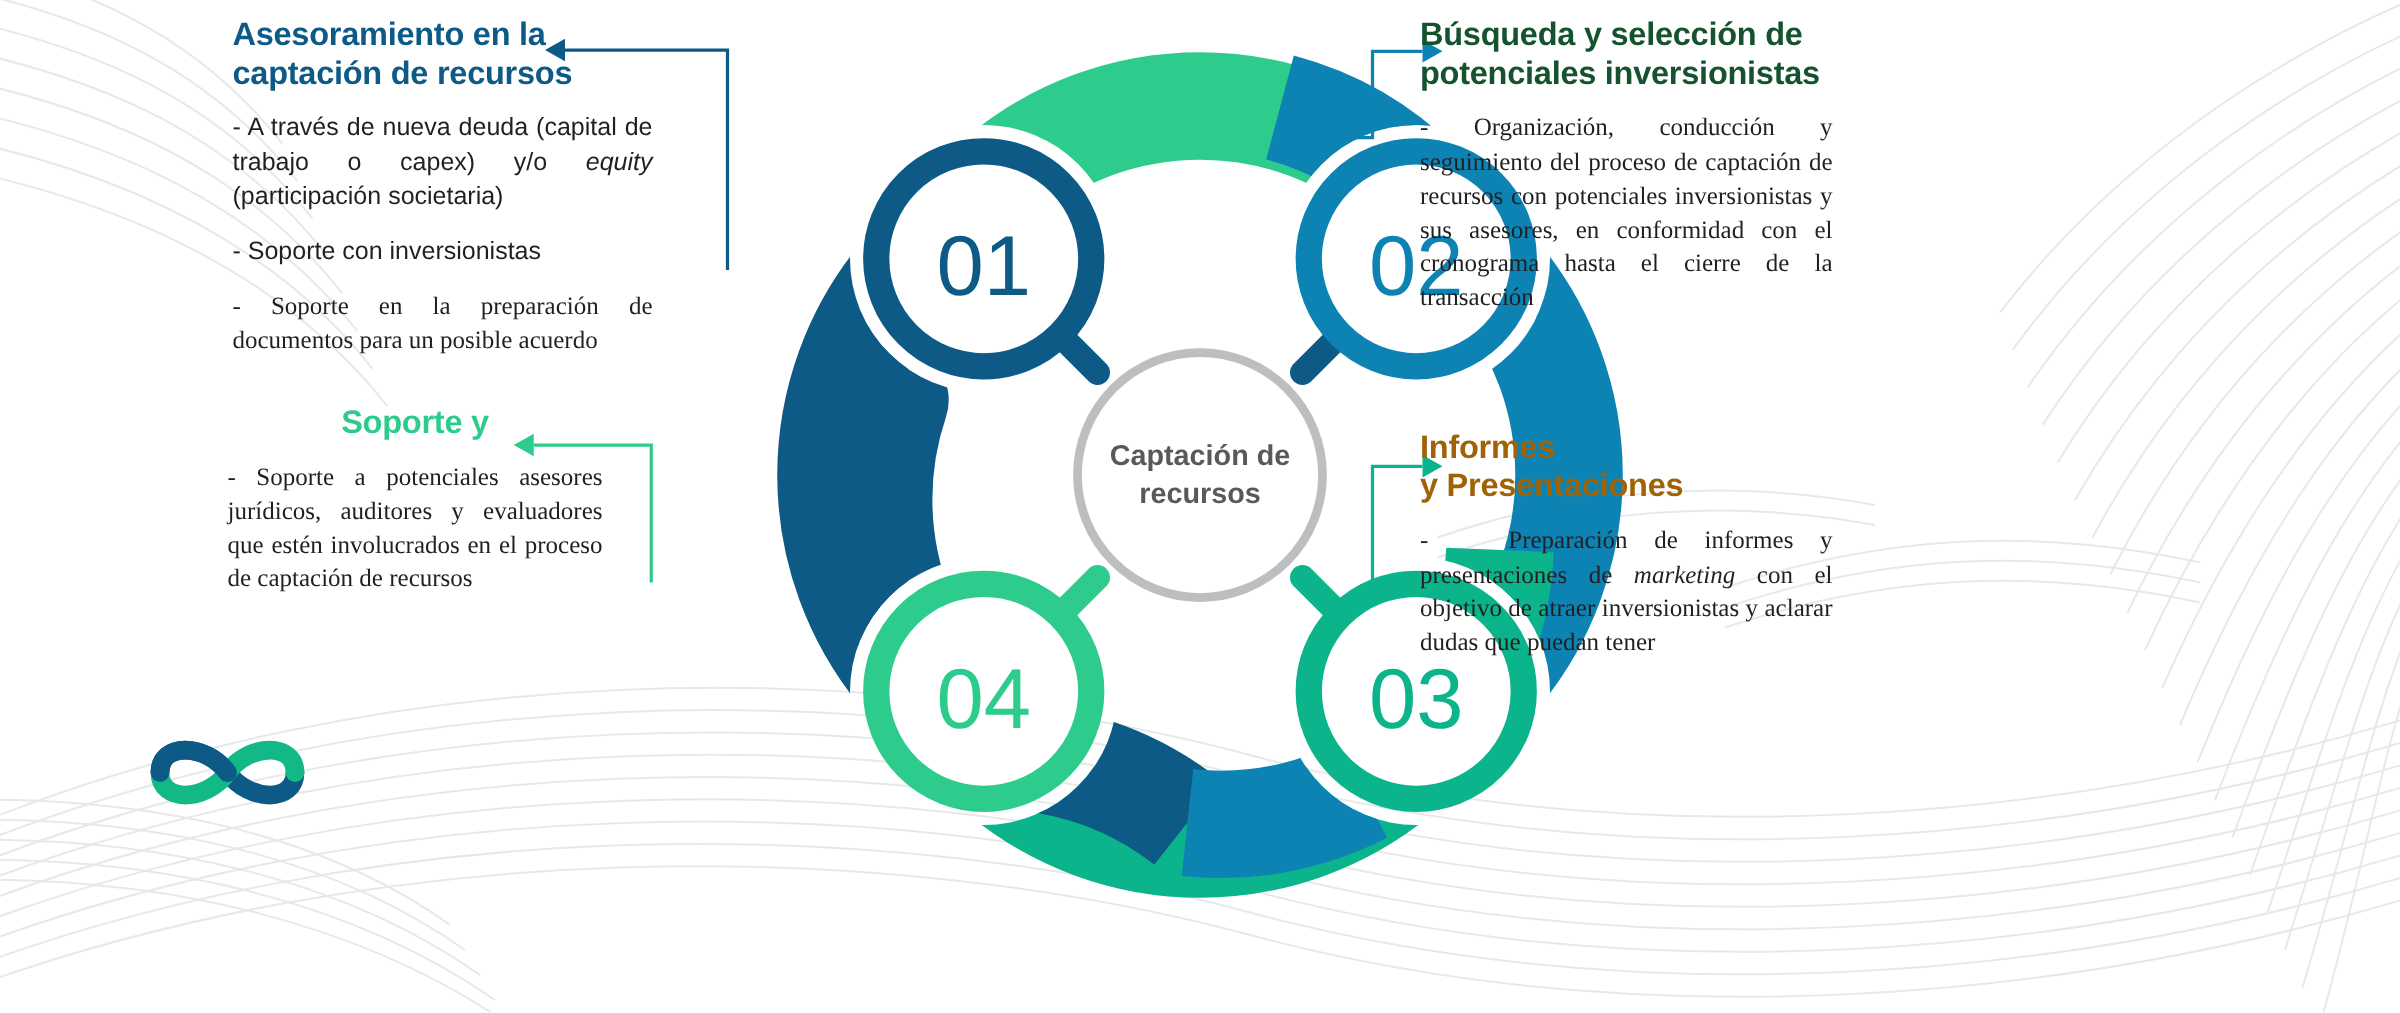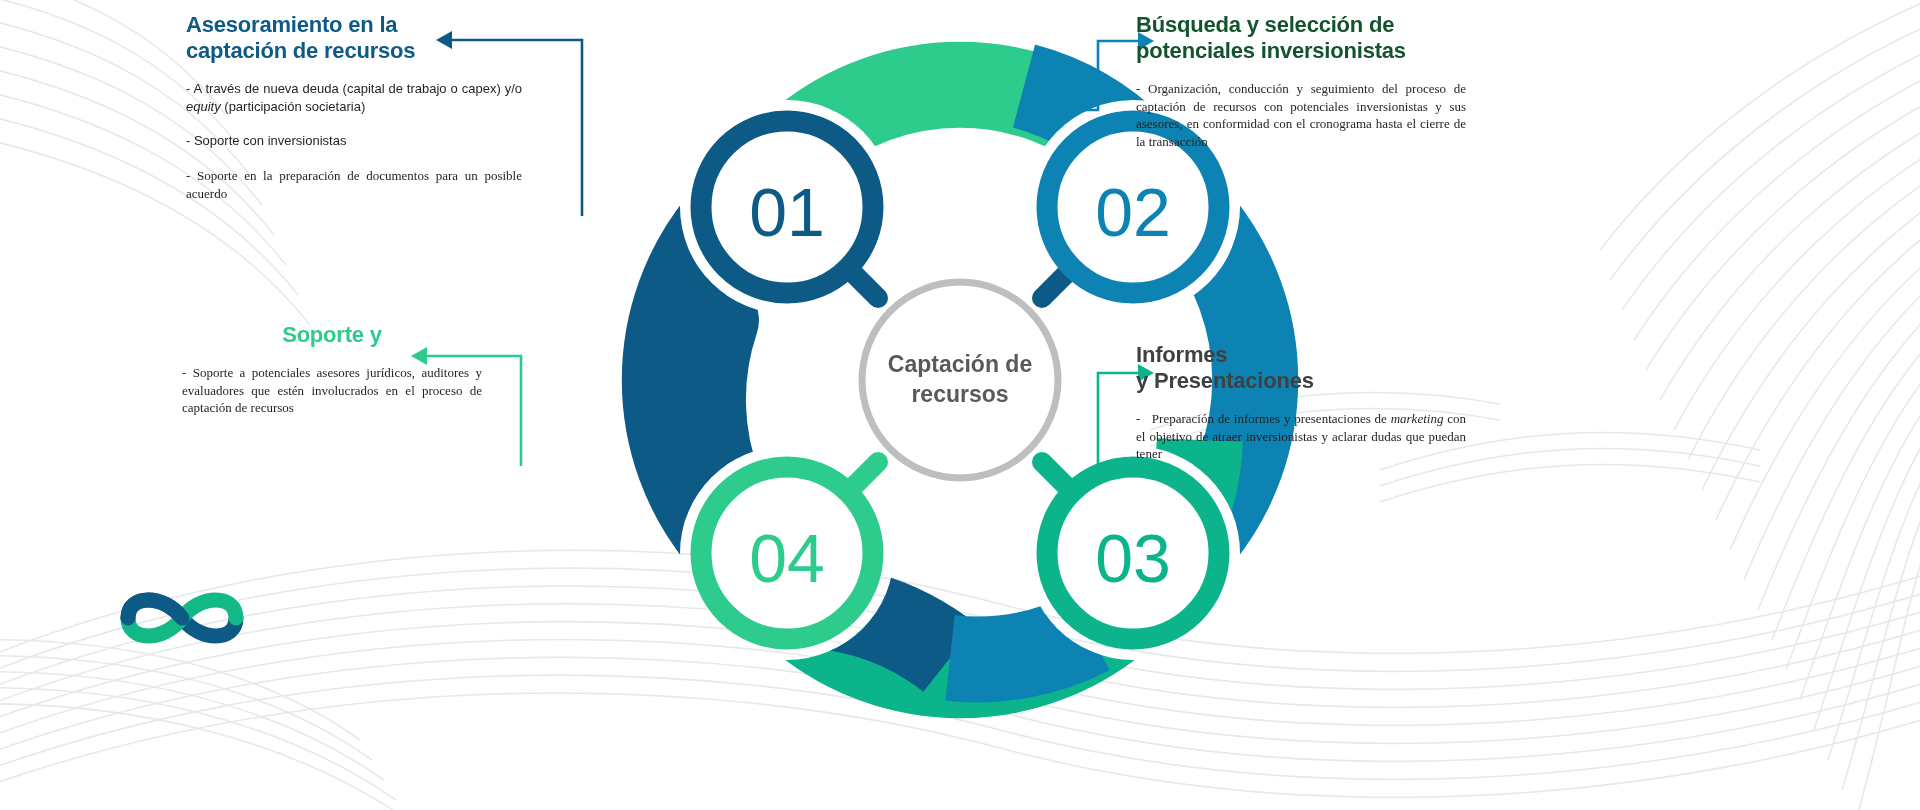--- a/index.html
+++ b/index.html
@@ -40,30 +40,30 @@
   }
 
   
   .text-block {
     position: absolute;
     z-index: 3;
   }
 
   .block-title {
     font-weight: bold;
-    font-size: 22px;
+    font-size: 26px;
     line-height: 1.18;
     letter-spacing: -0.2px;
     margin-bottom: 16px;
   }
 
   .block-title.align-right { text-align: center; }
 
   .block-body {
-    font-size: 13px;
+    font-size: 20px;
     line-height: 1.36;
     color: #231f20;
     text-align: justify;
     text-justify: inter-word;
   }
 
   .block-body p { margin: 0 0 17px 0; }
   .block-body p:last-child { margin-bottom: 0; font-family: Liberation Serif, serif; }
   .block-body em { font-style: italic; }
 
@@ -74,21 +74,21 @@
   
   #block-02 { left: 1136px; top: 12px; width: 330px; }
   #block-02 .block-title { color: #14532d; }
 
   
   #block-04 { left: 182px; top: 322px; width: 300px; }
   #block-04 .block-title { color: #2ecc8c; }
 
   
   #block-03 { left: 1136px; top: 342px; width: 330px; }
-  #block-03 .block-title { color: #404040; }
+  #block-03 .block-title { color: #a16207; }
 
   
   .connector {
     position: absolute;
     z-index: 2;
     pointer-events: none;
   }
   #conn-01 { left: 430px; top: 26px; }
   #conn-02 { left: 1050px; top: 26px; }
   #conn-04 { left: 405px; top: 340px; }

